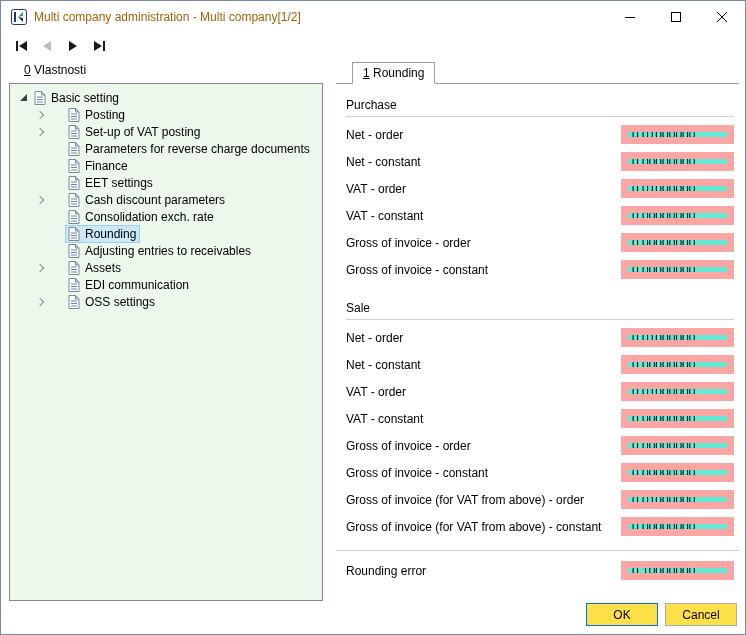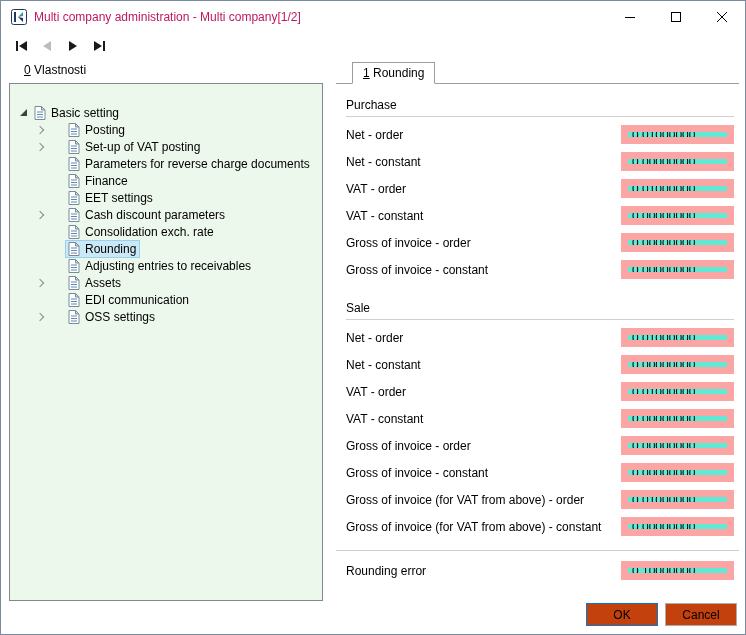--- a/index.html
+++ b/index.html
@@ -13,21 +13,21 @@
     position:relative; width:746px; height:635px;
     background:#fff; border:1px solid #7a8aa0; overflow:hidden;
   }
 
   
   .titlebar {
     position:absolute; left:0; top:0; right:0; height:32px;
     display:flex; align-items:center; background:#fff;
   }
   .app-icon { margin:0 6px 0 9px; width:18px; height:18px; display:flex; align-items:center; justify-content:center; }
-  .title-text { flex:1; font-size:12px; color:#be185d; white-space:nowrap; overflow:hidden; }
+  .title-text { flex:1; font-size:12px; color:#a16207; white-space:nowrap; overflow:hidden; }
   .win-controls { display:flex; height:32px; }
   .win-btn { width:46px; height:32px; display:flex; align-items:center; justify-content:center; cursor:default; }
   .glyph-min { width:10px; height:1px; background:#000; display:inline-block; }
   .glyph-max { width:10px; height:10px; border:1px solid #000; display:inline-block; }
 
   
   .toolbar {
     position:absolute; left:0; top:32px; right:0; height:26px;
     display:flex; align-items:center; padding-left:10px; gap:6px; background:#fff;
   }
@@ -36,21 +36,21 @@
   .tri-right { width:0; height:0; border-top:5px solid transparent; border-bottom:5px solid transparent; border-left:8px solid #1a1a1a; }
   .nav-bar { width:2px; height:10px; background:#1a1a1a; }
   .nav-btn.disabled .tri-left, .nav-btn.disabled .tri-right { border-right-color:#bcbcbc; border-left-color:#bcbcbc; }
   .nav-btn.disabled .tri-left { border-right-color:#bcbcbc; }
 
   
   .tree-label { position:absolute; left:23px; top:62px; font-size:12px; }
   .accel { text-decoration:underline; }
   .tree-panel {
     position:absolute; left:8px; top:82px; width:314px; height:518px;
-    background:#edf8ed; border:1px solid #828790; overflow:hidden; padding-top:20px;
+    background:#edf8ed; border:1px solid #828790; overflow:hidden; padding-top:5px;
   }
   .trow { display:flex; align-items:center; height:17px; cursor:default; }
   .trow.root  { padding-left:10px; }
   .trow.child { padding-left:26px;gap:18px; }
   .exp-slot { width:12px; display:flex; justify-content:flex-start; }
   .exp-tri { width:0; height:0; border-left:7px solid transparent; border-bottom:7px solid #404040; }
   .chev { width:12px; display:flex; align-items:center; }
   .chev::before {
     content:""; display:inline-block; width:5px; height:5px;
     border-top:1px solid #8a8a8a; border-right:1px solid #8a8a8a;
@@ -77,21 +77,21 @@
     font-family:Liberation Sans, sans-serif; font-size:12px;
     padding:1px 4px; color:#000;
   }
   .group-gap { height:14px; }
   .sep { border-top:1px solid #cfcfcf; margin:10px -5px 6px -10px; }
 
   
   .footer { position:absolute; right:8px; bottom:8px; display:flex; gap:7px; }
   .btn {
     width:72px; height:23px; font-family:"Liberation Sans","DejaVu Sans",sans-serif;
-    font-size:12px; background:#c2410c; border:1px solid #adadad; color:#000;
+    font-size:12px; background:#fde047; border:1px solid #adadad; color:#000;
   }
   .btn.default { border:1px solid #0078d7; }
 </style>
 </head>
 <body>
 
 <div class="window">
 
   <div class="titlebar">
     <span class="app-icon">

